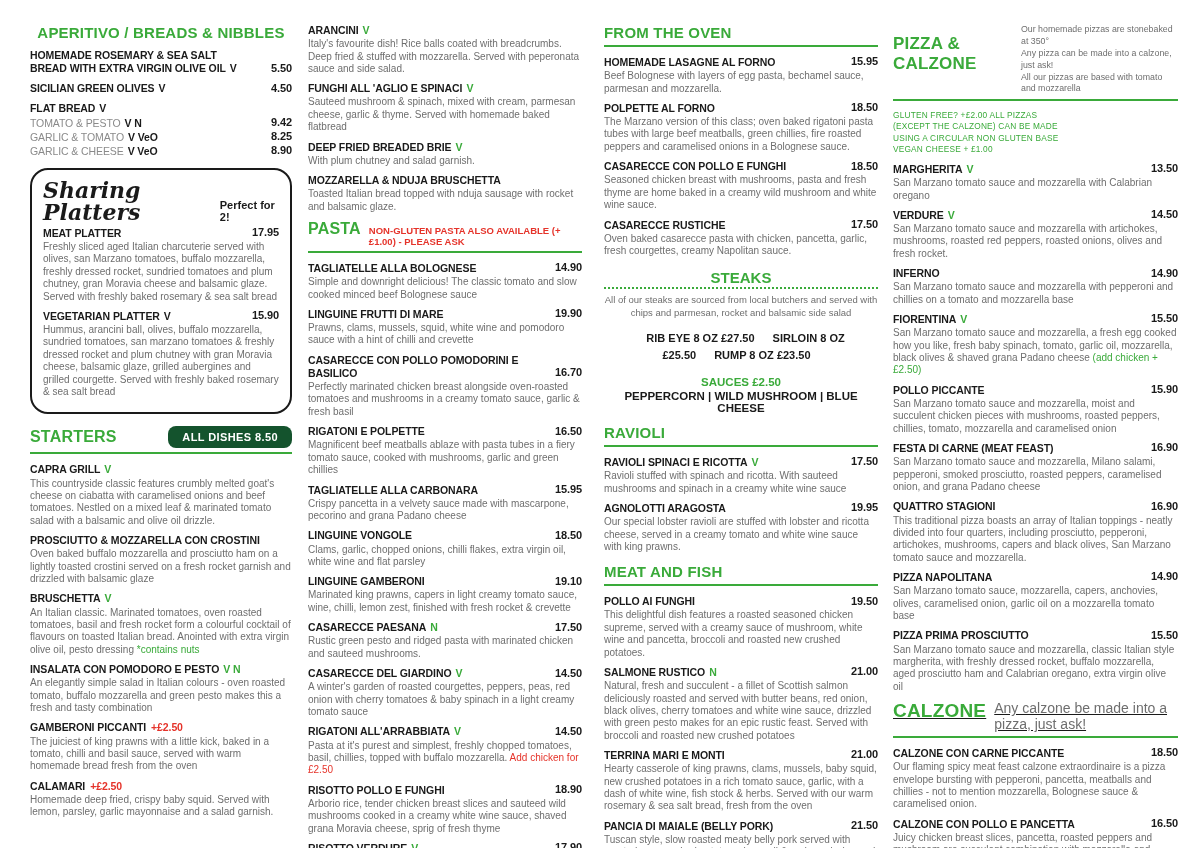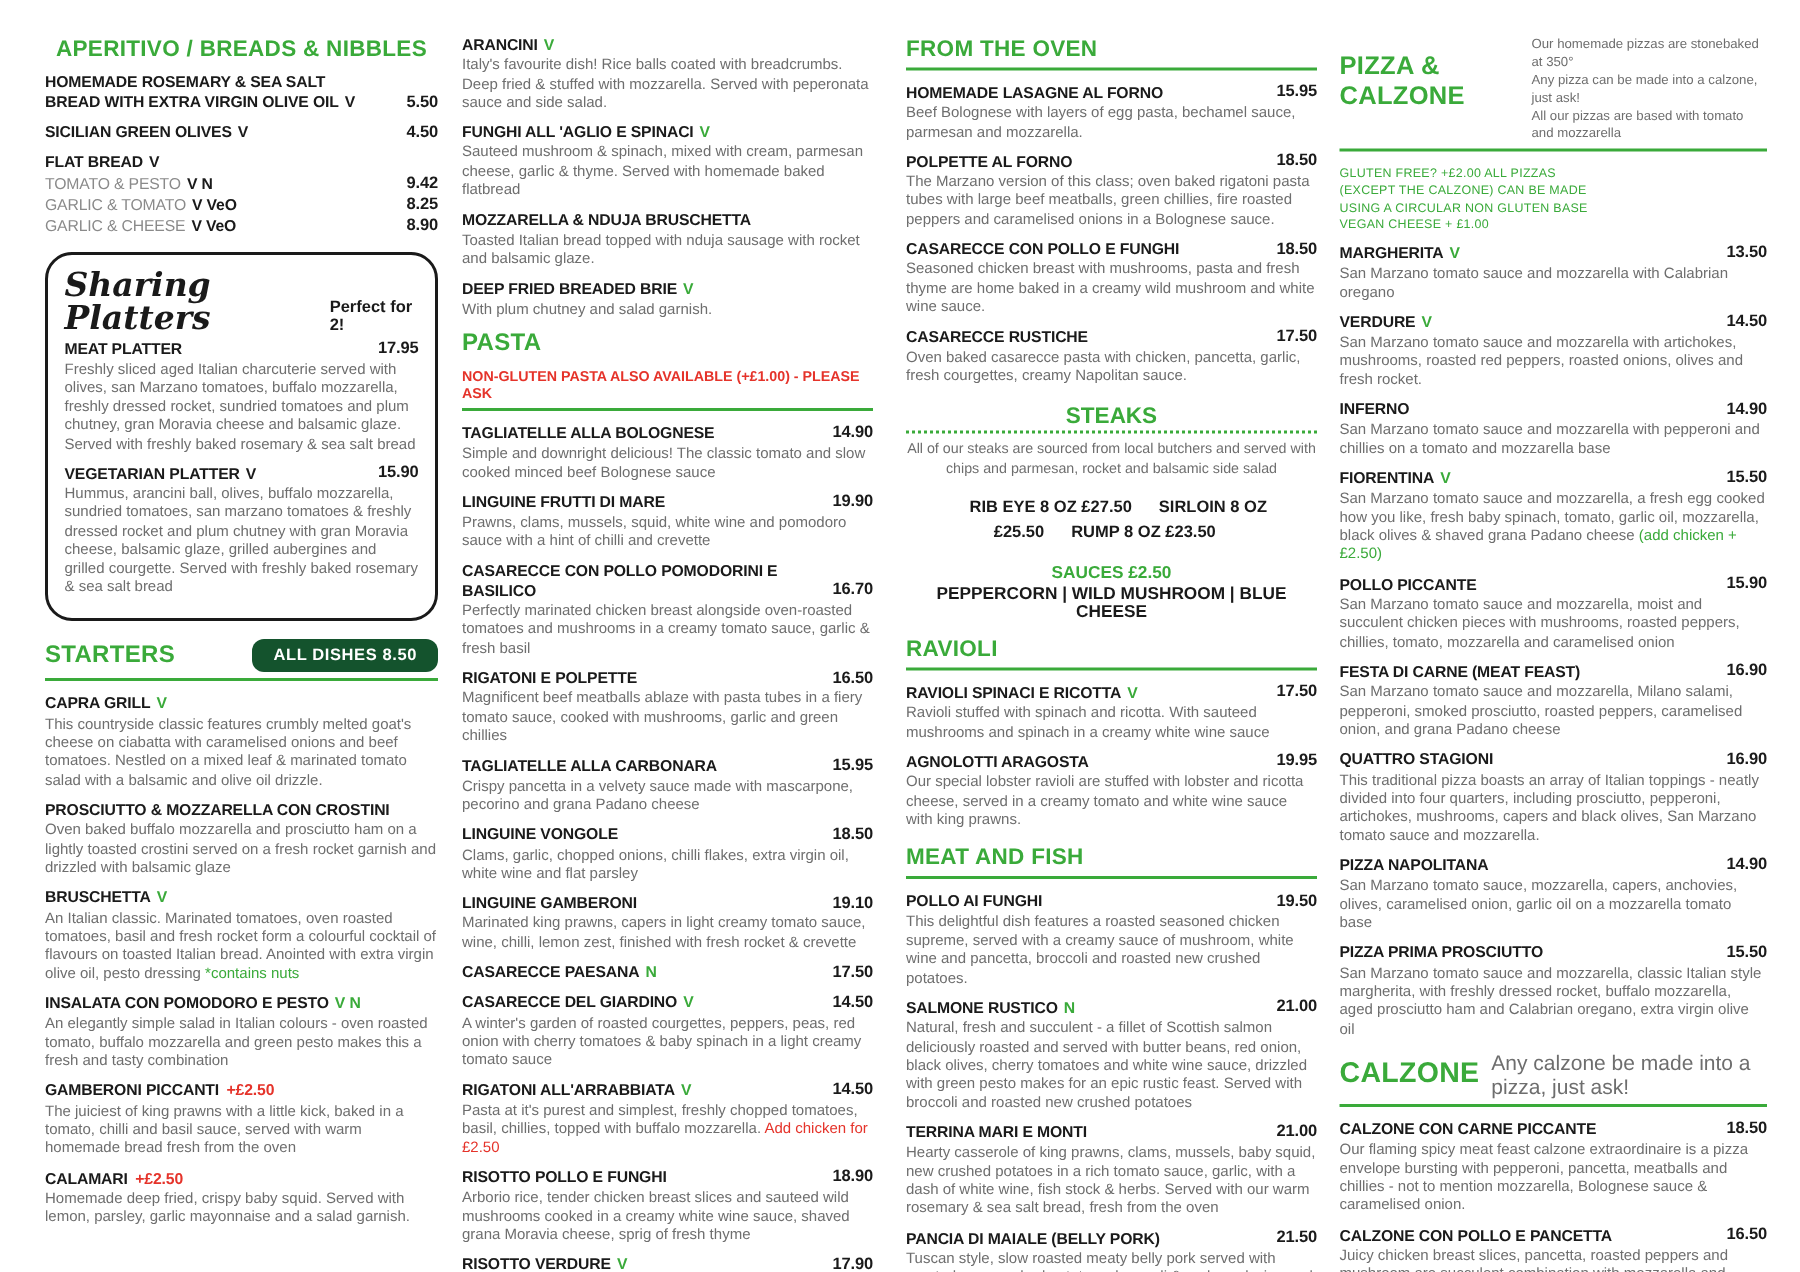--- a/index.html
+++ b/index.html
@@ -29,38 +29,38 @@
   .ap-title{font-size:15px;margin-bottom:8px;}
   .sharing-box{border:2px solid #1a1a1a;border-radius:18px;padding:9px 11px 7px 11px;margin:10px 0 12px 0;}
   .sharing-head{display:flex;justify-content:space-between;align-items:flex-end;margin-bottom:4px;}
   .script{font-family:"DejaVu Serif", serif;font-style:italic;font-weight:bold;font-size:22px;line-height:1;}
   .tagline{font-size:11px;font-weight:bold;}
   .starters-head{display:flex;justify-content:space-between;align-items:center;}
   .starters-head .sec-title{font-size:16px;}
   .pill{background:#14532d;color:#fff;font-size:11px;font-weight:bold;border-radius:8px;
         padding:5px 14px;letter-spacing:.4px;}
   
-  .pasta-head{display:flex;align-items:baseline;gap:8px;flex-direction:column;}
+  .pasta-head{display:flex;align-items:baseline;gap:8px;}
   .pasta-head .sec-title{font-size:16px;}
   .pasta-note{font-size:9.5px;font-weight:bold;color:#e5332a;}
   
   .steaks{margin:12px 0 10px 0;}
   .steaks-title{font-size:15px;font-weight:bold;color:#3aaa3a;text-align:center;}
   .dotted{border-bottom:2px dotted #3aaa3a;margin:1px 0 5px 0;}
   .steaks-intro{font-size:9.5px;color:#6e6e6e;text-align:center;line-height:1.3;}
   .steak-cuts{margin-top:11px;text-align:center;font-size:11px;font-weight:bold;line-height:1.5;}
   .steak-cuts span{margin:0 9px;}
   .sauces-title{margin-top:13px;text-align:center;font-size:11.5px;font-weight:bold;color:#3aaa3a;}
   .sauces-line{text-align:center;font-size:11.5px;font-weight:bold;margin-top:2px;margin-bottom:8px;}
   
   .pz-head{display:flex;gap:10px;align-items:flex-start;}
   .pz-head .sec-title{font-size:17px;flex:0 0 118px;padding-top:10px;}
   .pz-note{font-size:8.8px;color:#6e6e6e;line-height:1.35;}
   .gluten{font-size:8.3px;color:#3aaa3a;line-height:1.35;margin:5px 0 8px 0;letter-spacing:.2px;}
-  .cz-head{display:flex;align-items:center;gap:8px;margin-top:6px;}
+  .cz-head{display:flex;align-items:flex-start;gap:8px;margin-top:6px;text-decoration:underline;}
   .cz-head .sec-title{font-size:19px;}
   .cz-note{font-size:14px;color:#6e6e6e;}
 </style>
 </head>
 <body>
 
 <div class="page">
 
   <div class="col" style="left:30px;width:262px;">
     <div class="sec-title center ap-title">APERITIVO / BREADS &amp; NIBBLES</div>
@@ -207,32 +207,32 @@
   <div class="item">
     <div class="item-head no-price">
       <span class="i-name">FUNGHI ALL 'AGLIO E SPINACI</span><span class="i-tag green">V</span>
       
     </div>
     <div class="i-desc"><span class="d-text">Sauteed mushroom &amp; spinach, mixed with cream, parmesan cheese, garlic &amp; thyme.  Served with homemade baked flatbread</span></div>
   </div>
 
   <div class="item">
     <div class="item-head no-price">
+      <span class="i-name">DEEP FRIED BREADED BRIE</span><span class="i-tag green">V</span>
+      
+    </div>
+    <div class="i-desc"><span class="d-text">With plum chutney and salad garnish.</span></div>
+  </div>
+
+  <div class="item">
+    <div class="item-head no-price">
       <span class="i-name">MOZZARELLA &amp; NDUJA BRUSCHETTA</span>
       
     </div>
     <div class="i-desc"><span class="d-text">Toasted Italian bread topped with nduja sausage with rocket and balsamic glaze.</span></div>
-  </div>
-
-  <div class="item">
-    <div class="item-head no-price">
-      <span class="i-name">DEEP FRIED BREADED BRIE</span><span class="i-tag green">V</span>
-      
-    </div>
-    <div class="i-desc"><span class="d-text">With plum chutney and salad garnish.</span></div>
   </div>
 </div>
 
     <div class="pasta-head" style="margin-top:4px;">
       <span class="sec-title">PASTA</span>
       <span class="pasta-note">NON-GLUTEN PASTA ALSO AVAILABLE (+£1.00)  - PLEASE ASK</span>
     </div>
     <div class="rule"></div>
     <div>
   <div class="item">
@@ -289,20 +289,21 @@
       <span class="i-price">19.10</span>
     </div>
     <div class="i-desc"><span class="d-text">Marinated king prawns, capers in light creamy tomato sauce, wine, chilli, lemon zest, finished with fresh rocket &amp; crevette</span></div>
   </div>
 
   <div class="item">
     <div class="item-head">
       <span class="i-name">CASARECCE PAESANA</span><span class="i-tag green">N</span>
       <span class="i-price">17.50</span>
     </div>
+    <div class="i-desc"><span class="d-text">Rustic green pesto and ridged pasta with marinated chicken and sauteed mushrooms.</span></div>
   </div>
 
   <div class="item">
     <div class="item-head">
       <span class="i-name">CASARECCE DEL GIARDINO</span><span class="i-tag green">V</span>
       <span class="i-price">14.50</span>
     </div>
     <div class="i-desc"><span class="d-text">A winter's garden of roasted courgettes, peppers, peas, red onion with cherry tomatoes &amp; baby spinach in a light creamy tomato sauce</span></div>
   </div>
 

